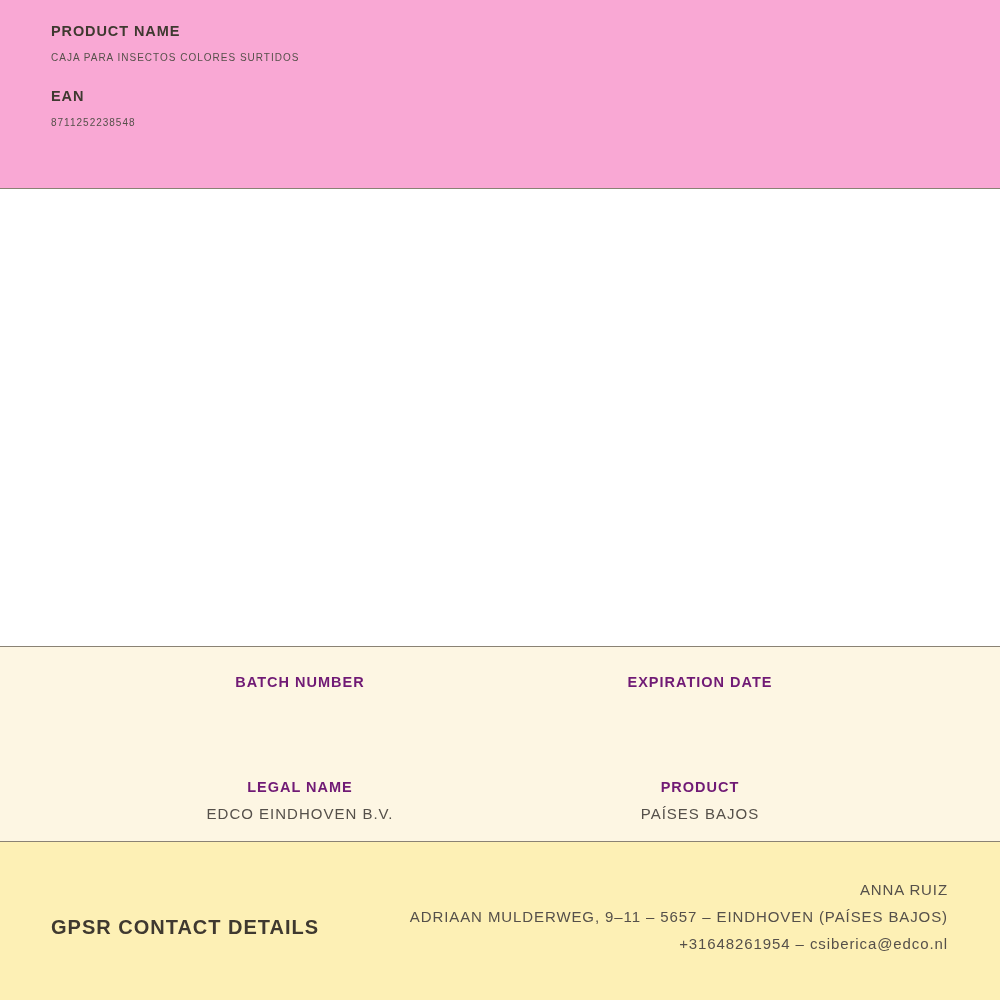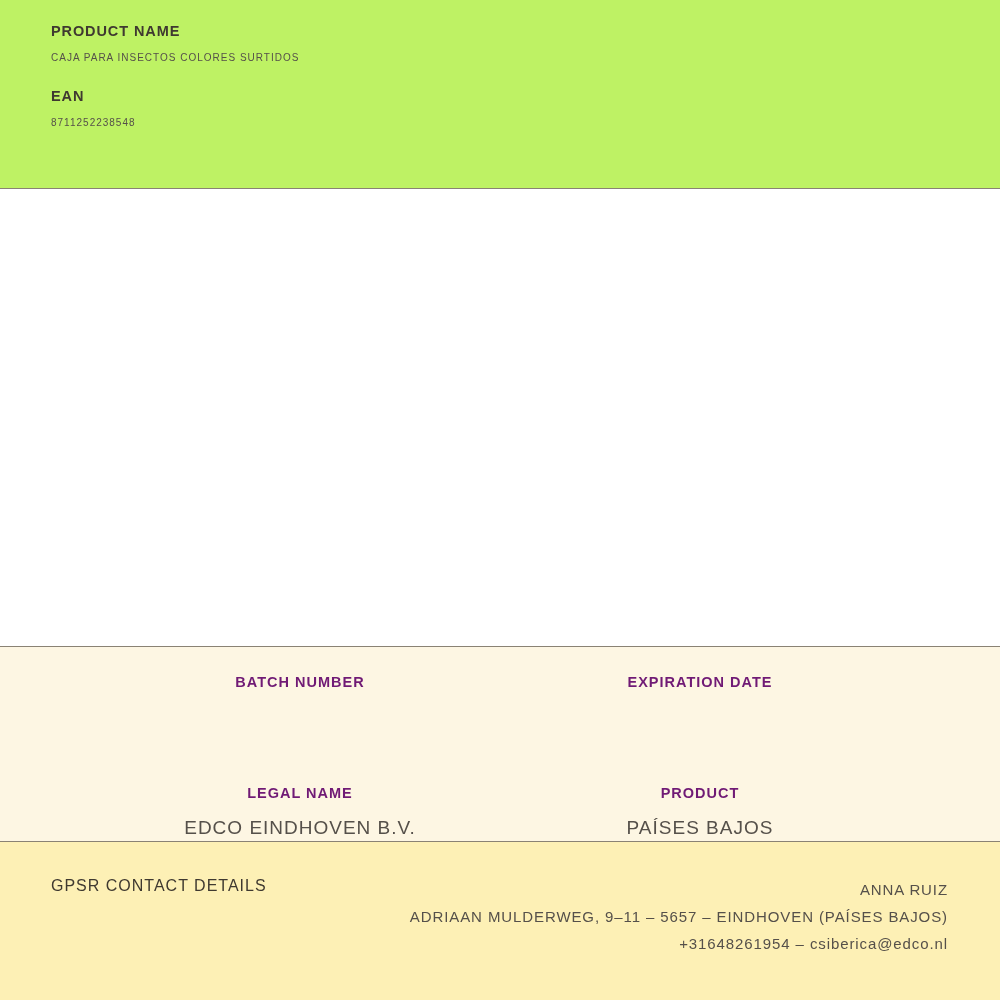--- a/index.html
+++ b/index.html
@@ -17,21 +17,21 @@
   .sheet {
     width: 1000px;
     height: 1000px;
     display: flex;
     flex-direction: column;
     position: relative;
   }
 
   
   .top-block {
-    background: #bef264;
+    background: #f9a8d4;
     height: 189px;
     box-sizing: border-box;
     padding: 24px 50px 0 51px;
     border-bottom: 1px solid #8a8274;
   }
   .field {
     margin-bottom: 26px;
   }
   .field:last-child { margin-bottom: 10px; }
   .field-label {
@@ -80,45 +80,46 @@
   }
   .detail-cell.spacer { flex: 0 0 100px; }
   .detail-label {
     font-size: 14.5px;
     font-weight: bold;
     letter-spacing: 1.0px;
     color: #701a75;
     line-height: 1.2;
   }
   .detail-value {
-    font-size: 19px;
+    font-size: 15px;
     letter-spacing: 1.0px;
     color: #55504a;
     line-height: 1.2;
-    margin-top: 14px;
+    margin-top: 8px;
     min-height: 17px;
   }
 
   
   .footer-block {
     background: #fdf0b5;
     height: 158px;
     box-sizing: border-box;
     padding: 34px 52px 0 51px;
     display: flex;
     justify-content: space-between;
     align-items: flex-start;
   }
   .footer-title {
-    font-size: 16px;
-    font-weight: normal;
+    font-size: 20px;
+    font-weight: bold;
     letter-spacing: 1.0px;
     color: #3f3930;
     line-height: 1.1;
     padding-top: 1px;
+    margin-top: 39px;
   }
   .footer-lines {
     text-align: right;
   }
   .footer-line {
     font-size: 15px;
     letter-spacing: 0.9px;
     color: #55504a;
     line-height: 27px;
     white-space: nowrap;

